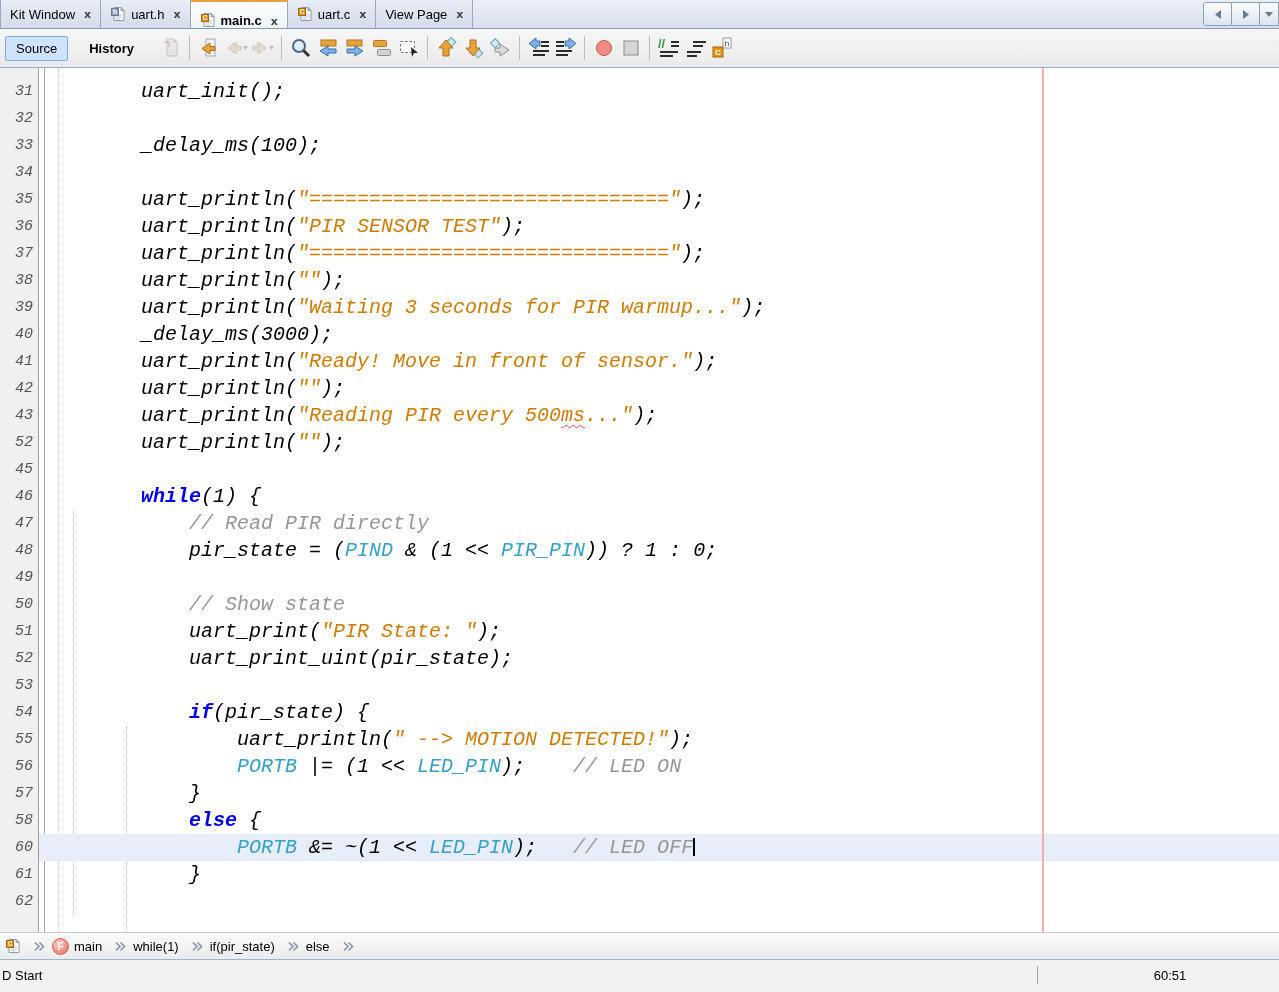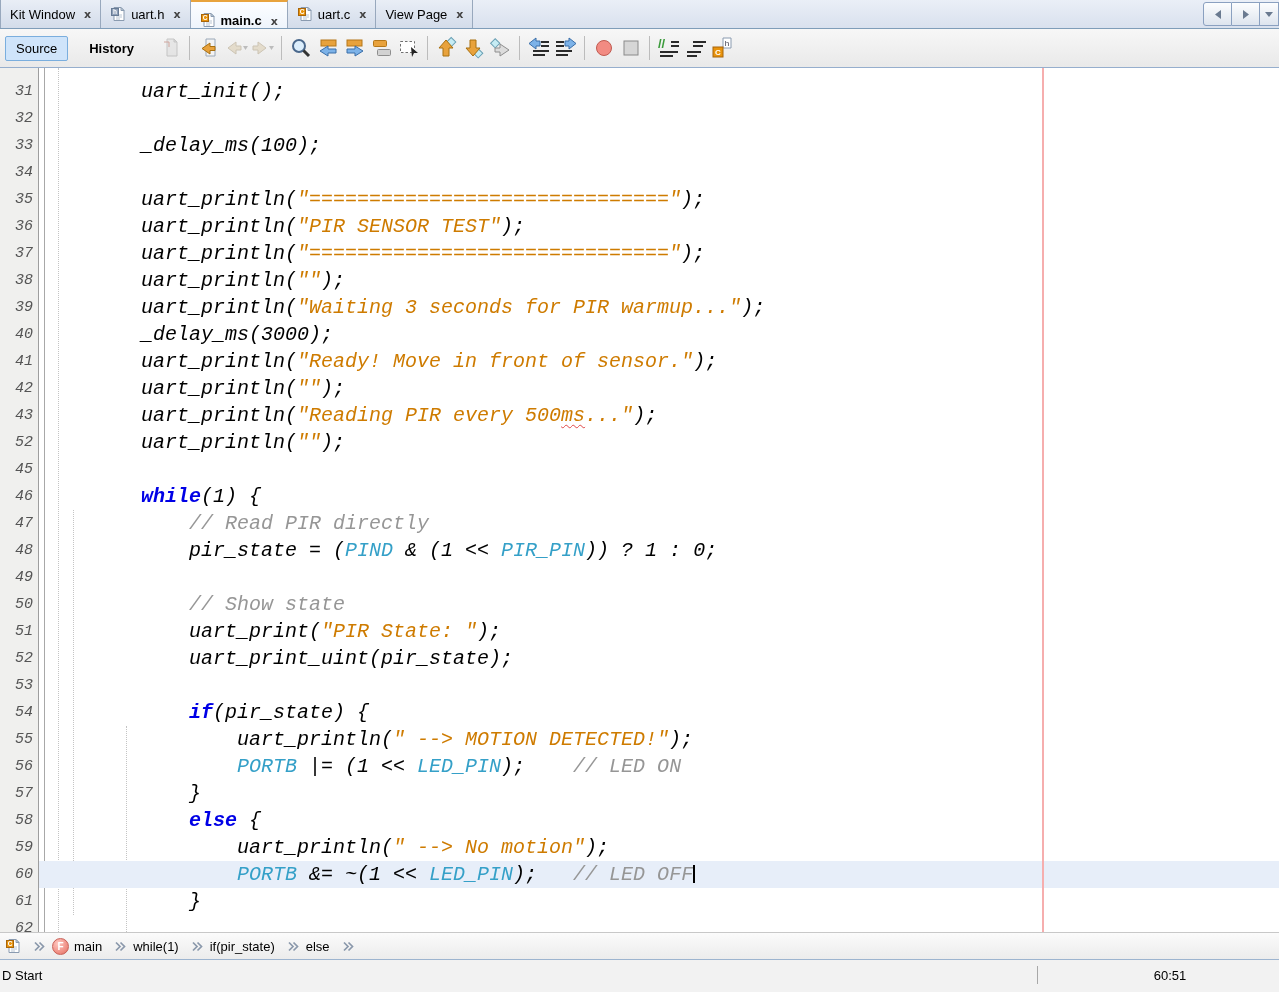--- a/index.html
+++ b/index.html
@@ -418,24 +418,20 @@
           <span class="ln">56</span>
           <span class="src"><span class="tk-p">            </span><span class="tk-m">PORTB</span><span class="tk-p"> |= (1 &lt;&lt; </span><span class="tk-m">LED_PIN</span><span class="tk-p">);    </span><span class="tk-c">// LED ON</span></span>
         </div>
         <div class="row">
           <span class="ln">57</span>
           <span class="src"><span class="tk-p">        }</span></span>
         </div>
         <div class="row">
           <span class="ln">58</span>
           <span class="src"><span class="tk-p">        </span><span class="tk-k">else</span><span class="tk-p"> {</span></span>
-        </div>
-        <div class="row">
-          <span class="ln">59</span>
-          <span class="src"><span class="tk-p">            uart_println(</span><span class="tk-s">" --&gt; No motion"</span><span class="tk-p">);</span></span>
         </div>
         <div class="row current">
           <span class="ln">60</span>
           <span class="src"><span class="tk-p">            </span><span class="tk-m">PORTB</span><span class="tk-p"> &amp;= ~(1 &lt;&lt; </span><span class="tk-m">LED_PIN</span><span class="tk-p">);   </span><span class="tk-c">// LED OFF</span><span class="caret"></span></span>
         </div>
         <div class="row">
           <span class="ln">61</span>
           <span class="src"><span class="tk-p">        }</span></span>
         </div>
         <div class="row">

